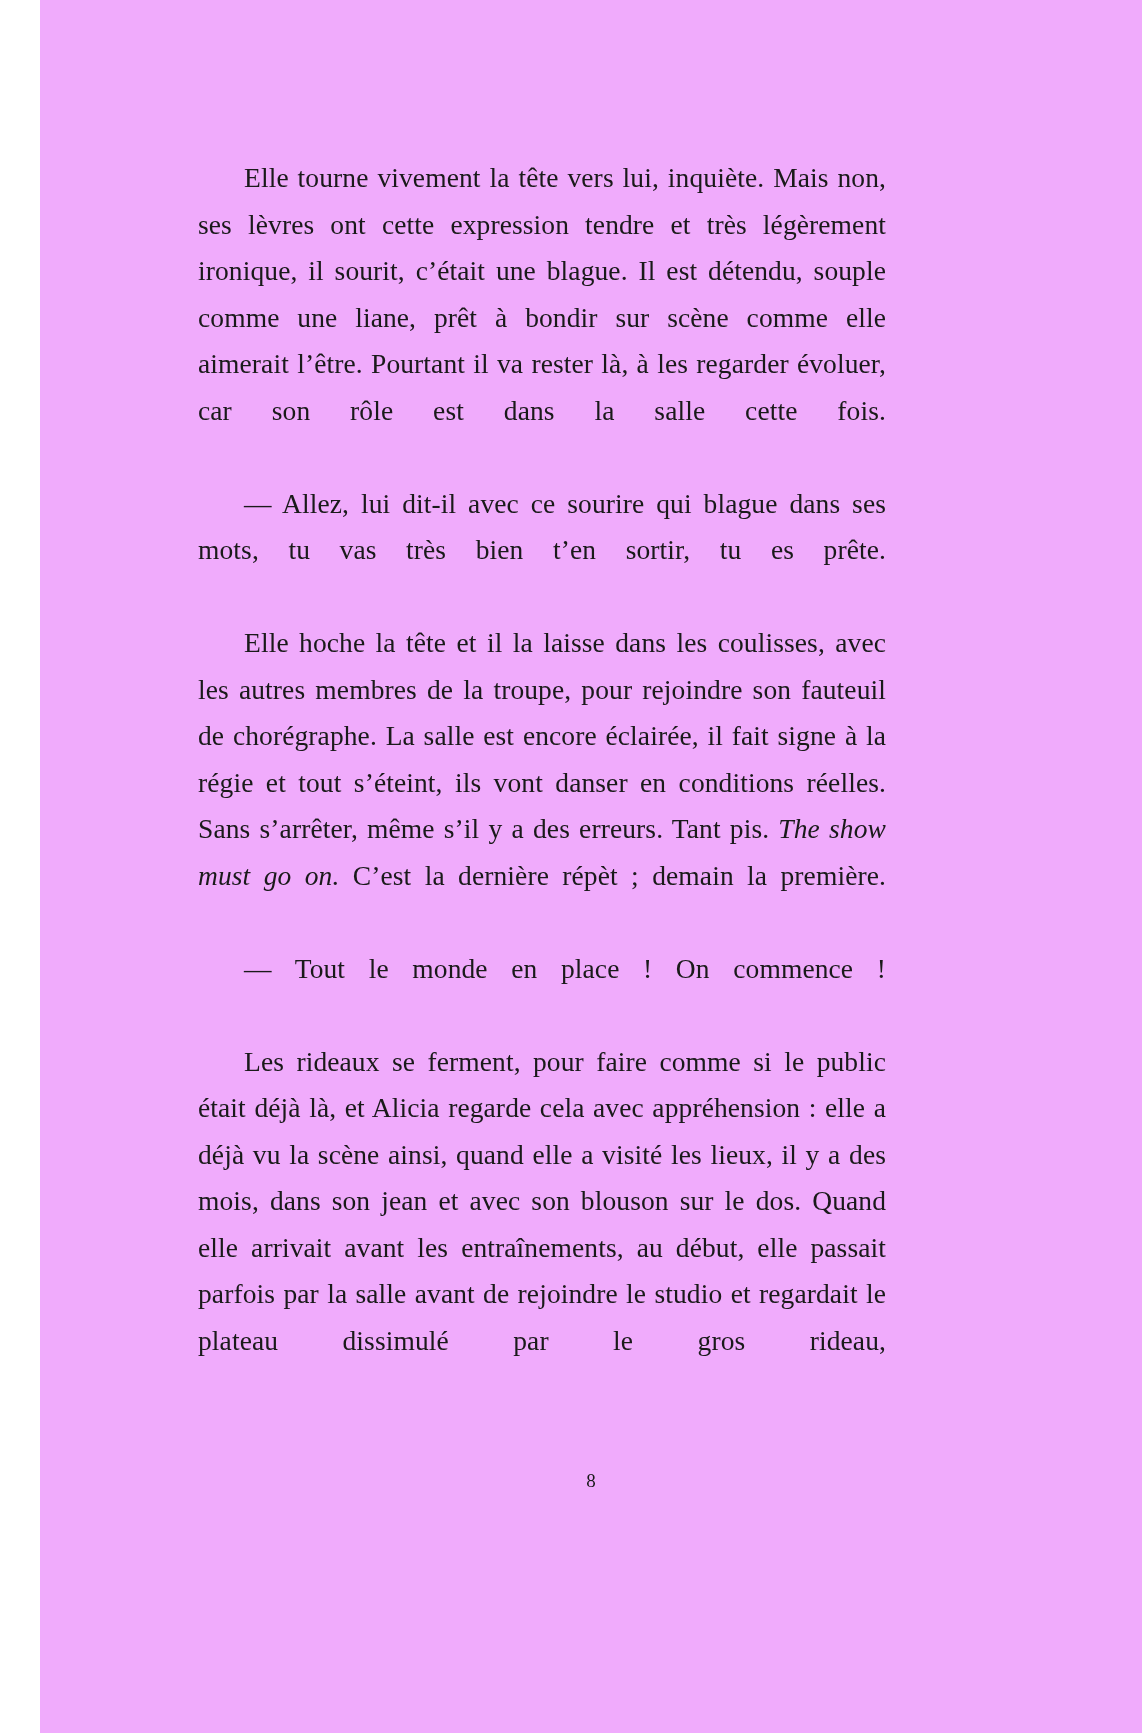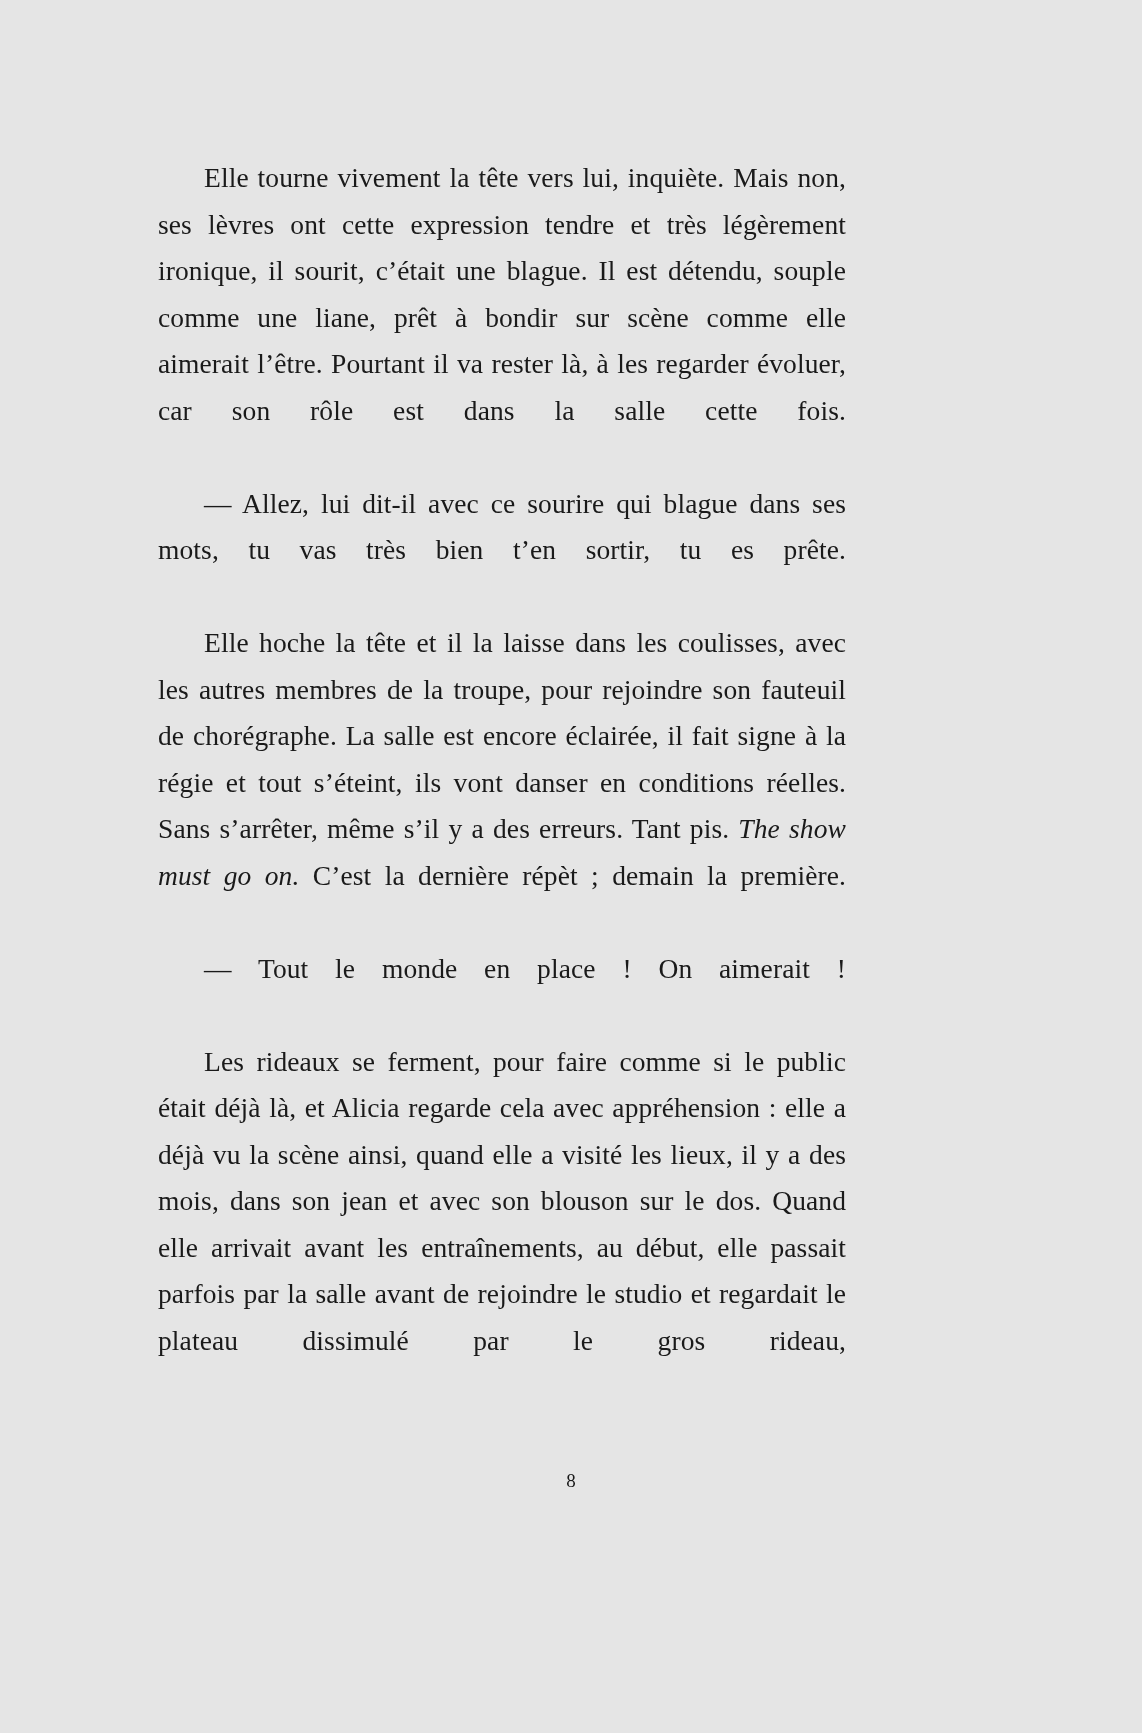--- a/index.html
+++ b/index.html
@@ -13,21 +13,22 @@
     height: 1733px;
     font-family: "Liberation Serif", "DejaVu Serif", serif;
     color: #1a1a1a;
     position: relative;
     overflow: hidden;
   }
 
   #page {
     position: absolute;
     inset: 0;
-    background: #e5e5e5;
+    background: #f0abfc;
+    margin-left: 40px;
   }
 
   
   #text-block {
     position: absolute;
     left: 158px;
     top: 155px;
     width: 688px;
   }
 
@@ -76,21 +77,21 @@
 <div id="page">
 
   <div id="text-block">
 
     <p class="para">Elle tourne vivement la tête vers lui, inquiète. Mais non, ses lèvres ont cette expression tendre et très légèrement ironique, il sourit, c’était une blague. Il est détendu, souple comme une liane, prêt à bondir sur scène comme elle aimerait l’être. Pourtant il va rester là, à les regarder évoluer, car son rôle est dans la salle cette fois.</p>
 
     <p class="para dialogue">— Allez, lui dit-il avec ce sourire qui blague dans ses mots, tu vas très bien t’en sortir, tu es prête.</p>
 
     <p class="para"><span>Elle hoche la tête et il la laisse dans les coulisses, avec les autres membres de la troupe, pour rejoindre son fauteuil de chorégraphe. La salle est encore éclairée, il fait signe à la régie et tout s’éteint, ils vont danser en conditions réelles. Sans s’arrêter, même s’il y a des erreurs. Tant pis. </span><em class="italic">The show must go on.</em><span> C’est la dernière répèt ; demain la première.</span></p>
 
-    <p class="para dialogue">— Tout le monde en place ! On aimerait !</p>
+    <p class="para dialogue">— Tout le monde en place ! On commence !</p>
 
     <p class="para">Les rideaux se ferment, pour faire comme si le public était déjà là, et Alicia regarde cela avec appréhension : elle a déjà vu la scène ainsi, quand elle a visité les lieux, il y a des mois, dans son jean et avec son blouson sur le dos. Quand elle arrivait avant les entraînements, au début, elle passait parfois par la salle avant de rejoindre le studio et regardait le plateau dissimulé par le gros rideau,</p>
 
   </div>
 
   <div id="page-number">8</div>
 
 </div>
 
 </body></html>

